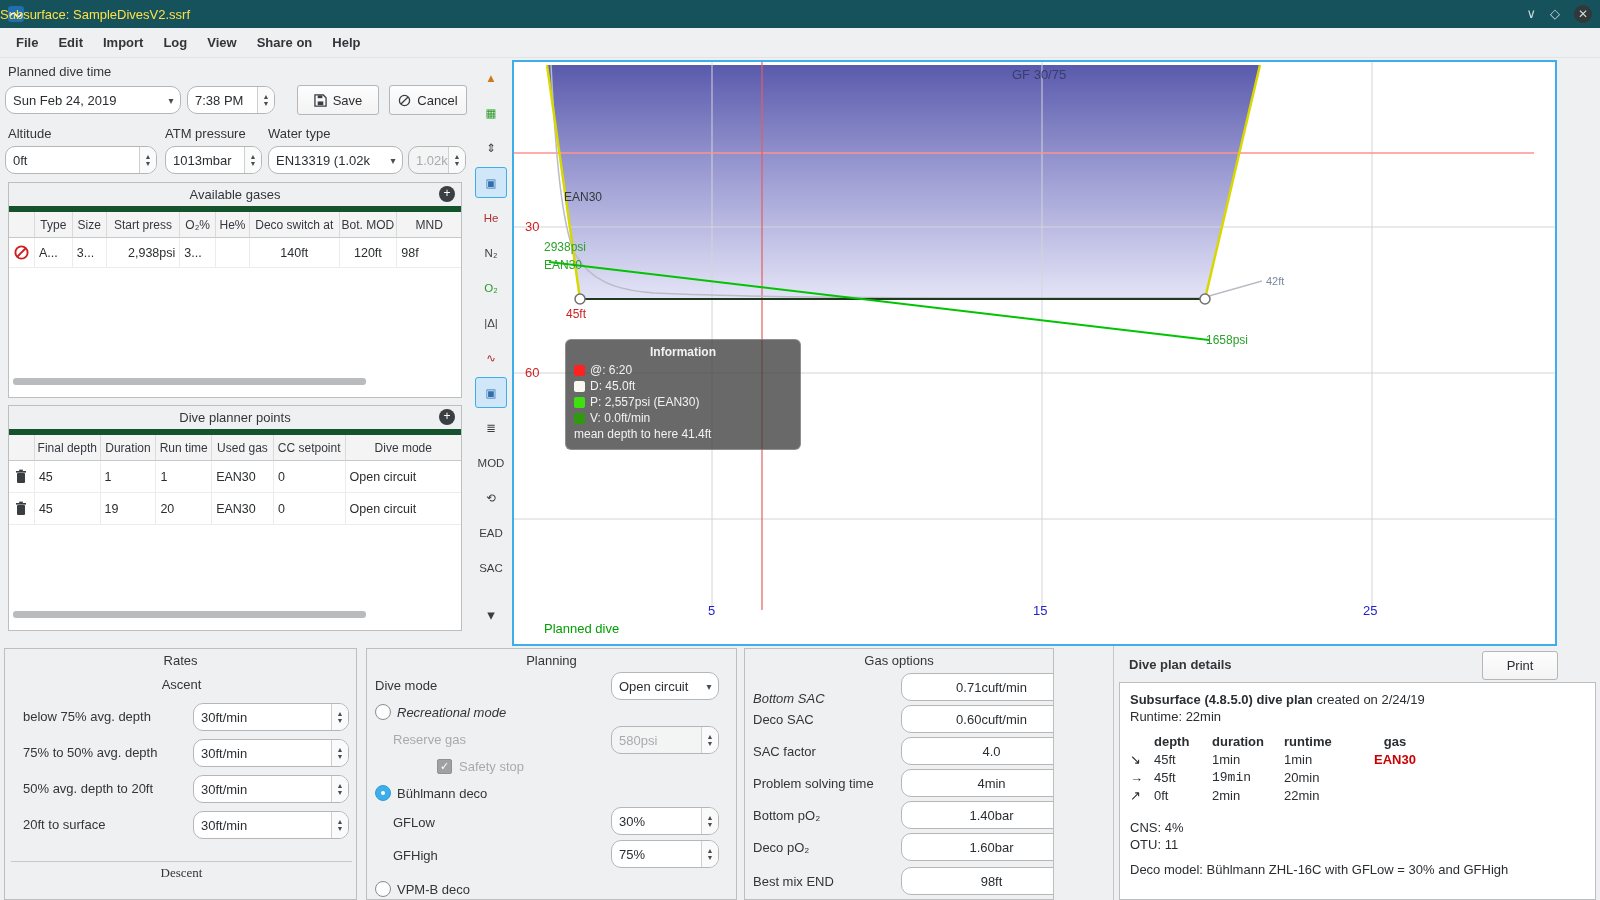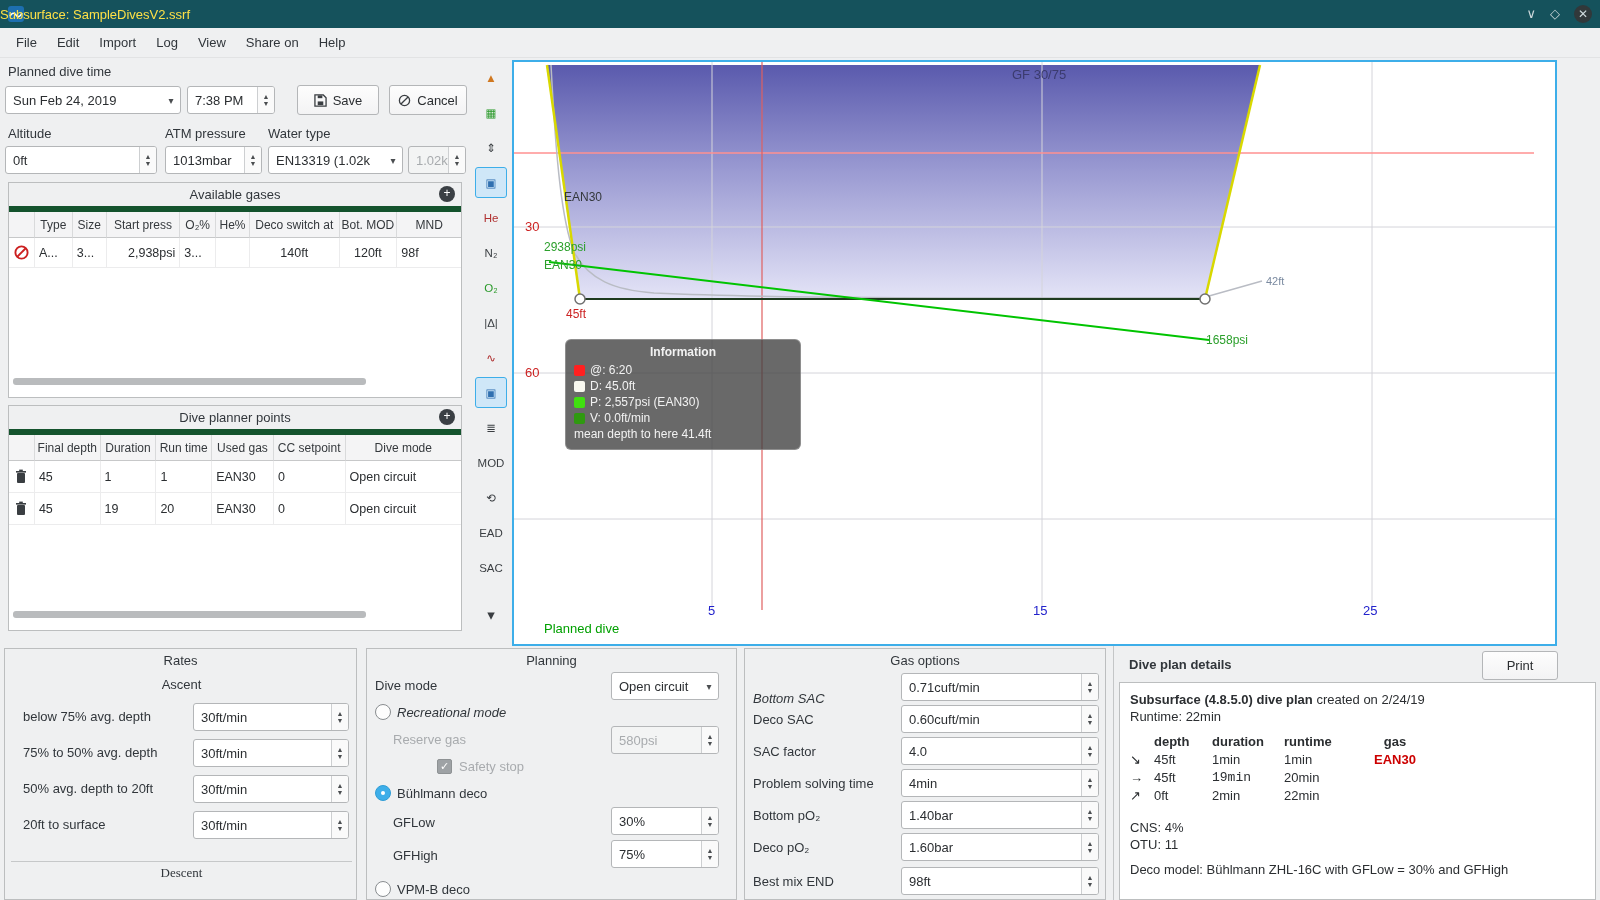--- a/index.html
+++ b/index.html
@@ -10,24 +10,24 @@
   
   .titlebar { position:absolute; left:0; top:0; width:1600px; height:28px; background:#15525c; display:flex; align-items:center; padding:0 8px; }
   .app-icon { width:16px; height:16px; }
   .title-text { position:absolute; left:0; right:0; text-align:left; color:#fde047; font-size:13px; pointer-events:none; }
   .win-btns { margin-left:auto; display:flex; align-items:center; gap:14px; z-index:2; }
   .win-btn { color:#cfdadd; font-size:13px; line-height:18px; }
   .win-btn.close { width:18px; height:18px; border-radius:50%; background:#31383a; text-align:center; font-size:12px; }
 
   
   .menubar { position:absolute; left:0; top:28px; width:1600px; height:30px; background:#eff0f1; border-bottom:1px solid #e2e3e4; display:flex; align-items:center; padding-left:6px; }
-  .menu-item { padding:0 10px; font-size:13px; color:#31363b; }
-
-  
-  .combo, .spin { position:absolute; height:28px; background:#fff; border:1px solid #b4b6b8; border-radius:3px; display:flex; align-items:center; overflow:hidden; }
+  .menu-item { padding:0 10px; font-size:13px; color:#31363b;font-weight:bold; }
+
+  
+  .combo, .spin { position:absolute; height:28px; background:#fff; border:1px solid #b4b6b8; border-radius:10px; display:flex; align-items:center; overflow:hidden; }
   .combo .v, .spin .v { flex:1; padding:0 7px; font-size:13px; white-space:nowrap; overflow:hidden; }
   .combo .arrow { width:18px; text-align:center; font-size:10px; color:#4a4d50; }
   .spin .btns { width:17px; align-self:stretch; border-left:1px solid #cdcfd1; display:flex; flex-direction:column; align-items:center; justify-content:center; color:#4a4d50; font-size:7px; line-height:7px; background:#fafafa; }
   .disabled { background:#f3f4f4 !important; }
   .disabled .v { color:#a8abae; }
   .btn { position:absolute; display:inline-flex; align-items:center; justify-content:center; gap:6px; height:30px; background:linear-gradient(#fdfdfd,#f3f3f4); border:1px solid #b4b6b8; border-radius:3px; font-size:13px; color:#2b2e31; }
   .lbl { position:absolute; font-size:13px; color:#31363b; white-space:nowrap; }
   .radio { position:absolute; width:16px; height:16px; border-radius:50%; border:1px solid #898d90; background:#fdfdfd; }
   .radio.checked { background:#3daee9; border-color:#2f9dd6; }
   .radio.checked::after { content:""; position:absolute; inset:5px; background:#fff; border-radius:50%; }
@@ -446,21 +446,21 @@
     <span class="v">75%</span>
     <span class="btns">
         <span>▲</span>
         <span>▼</span>
       </span>
   </div>
   <span class="radio" style="left:8px;top:232px;"></span>
   <div class="lbl" style="left:30px;top:233px;">VPM-B deco</div>
 </div>
 
-<div class="gbox" style="left:744px;top:648px;width:362px;height:252px;">
+<div class="gbox" style="left:744px;top:648px;width:310px;height:252px;text-align:center;">
   <div class="panel-title">Gas options</div>
   <div class="lbl" style="left:8px;top:42px;font-style:italic;">Bottom SAC</div>
   <div class="spin" style="left:156px;top:24px;width:198px;">
     <span class="v">0.71cuft/min</span>
     <span class="btns">
         <span>▲</span>
         <span>▼</span>
       </span>
   </div>
   <div class="lbl" style="left:8px;top:63px;">Deco SAC</div>

